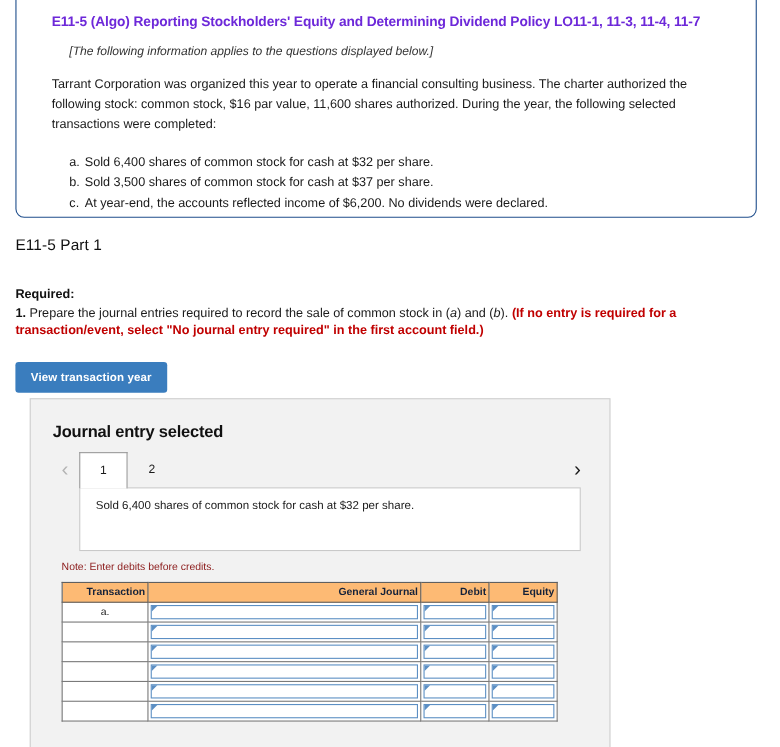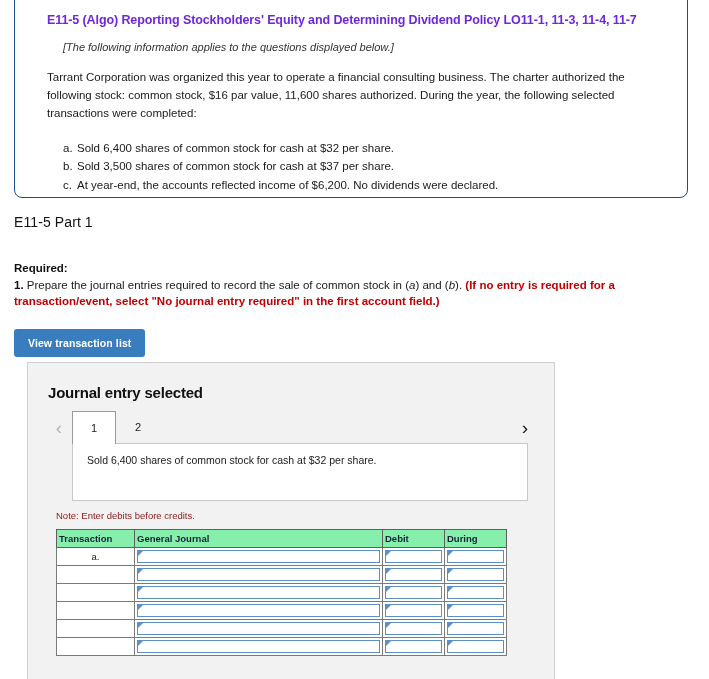--- a/index.html
+++ b/index.html
@@ -205,28 +205,28 @@
   }
 
   
   .jtable {
     border-collapse: collapse;
     table-layout: fixed;
     margin-left: 10px;
     border: 1px solid #808080;
   }
   .jtable th {
-    background: #86efac;
+    background: #fdba74;
     border: 1px solid #5f5f5f;
     font-size: 9.5px;
     font-weight: bold;
     color: #15223a;
     height: 17px;
     padding: 0 2px;
-    text-align: left;
+    text-align: right;
   }
   .jtable td {
     border: 1px solid #7a7a7a;
     background: #ffffff;
     height: 17px;
     padding: 0;
     vertical-align: middle;
   }
   .col-txn  { width: 78px; }
   .col-gj   { width: 248px; }
@@ -271,21 +271,21 @@
   </ul>
 </div>
 
 <div class="part-heading">E11-5 Part 1</div>
 
 <div class="required-block">
   <span class="required-label">Required:</span>
   <span class="req-num">1.</span><span class="req-text"> Prepare the journal entries required to record the sale of common stock in (</span><span class="req-text it">a</span><span class="req-text">) and (</span><span class="req-text it">b</span><span class="req-text">). </span><span class="req-red">(If no entry is required for a transaction/event, select "No journal entry required" in the first account field.)</span>
 </div>
 
-<button class="view-btn">View transaction list</button>
+<button class="view-btn">View transaction year</button>
 
 <div class="worksheet-panel">
 
   <div class="ws-title">Journal entry selected</div>
 
   <div class="tab-strip">
     <div class="nav-arrow disabled">‹</div>
     <div class="tab active">1</div>
     <div class="tab">2</div>
     <div class="nav-arrow enabled right">›</div>
@@ -300,21 +300,21 @@
       <col class="col-txn">
         <col class="col-gj">
         <col class="col-deb">
         <col class="col-cre">
     </colgroup>
     <thead>
       <tr>
         <th>Transaction</th>
         <th>General Journal</th>
         <th>Debit</th>
-        <th>During</th>
+        <th>Equity</th>
       </tr>
     </thead>
     <tbody>
       <tr>
         <td class="txn-cell">a.</td>
         <td>
             <div class="cellbox"></div>
           </td>
         <td>
             <div class="cellbox"></div>

